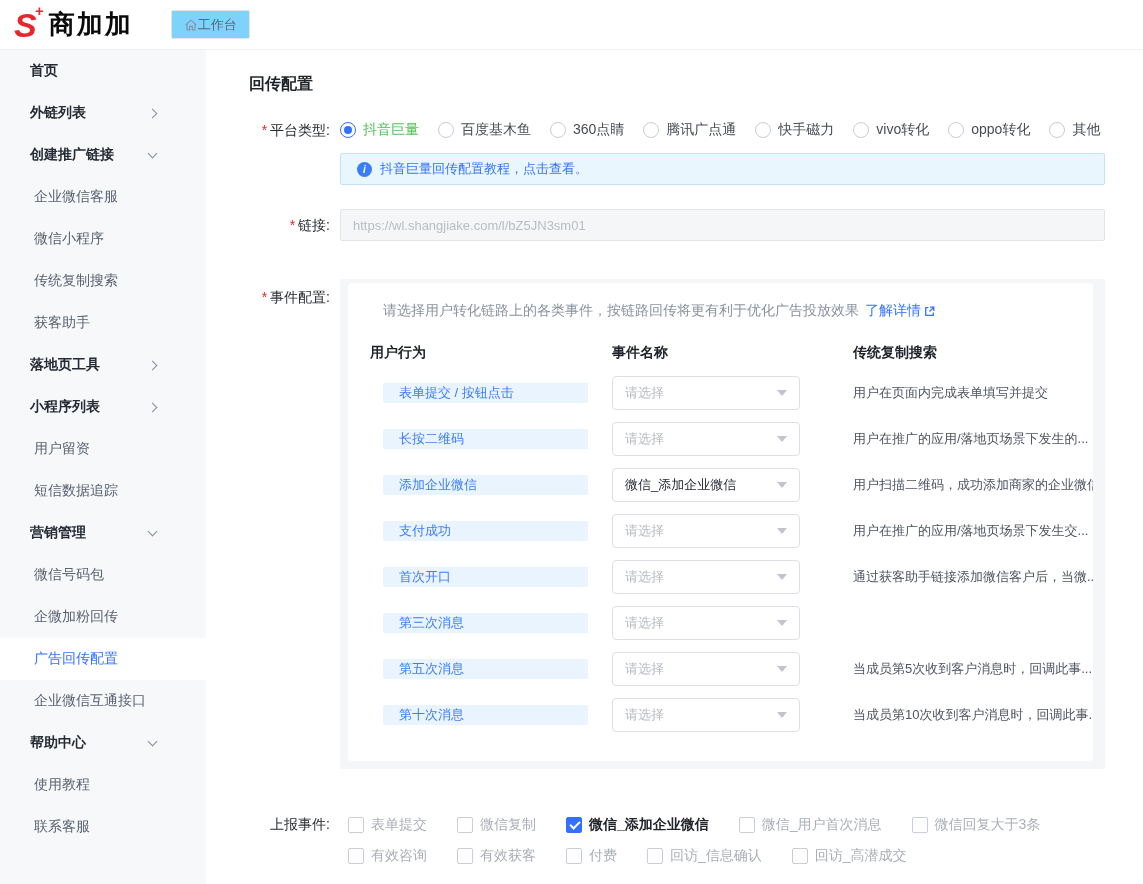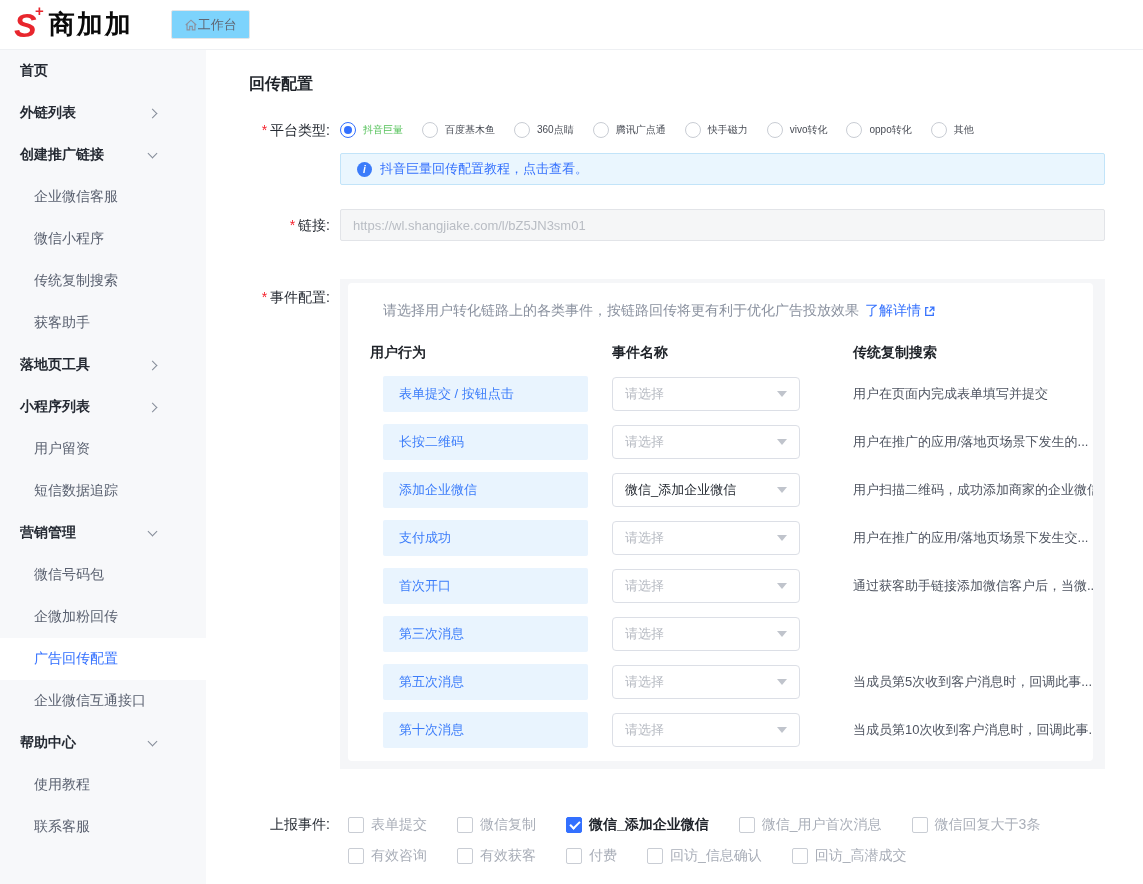--- a/index.html
+++ b/index.html
@@ -14,21 +14,21 @@
   .logo-s-wrap { position:relative; margin-right:4px; }
   .logo-s { font-size:34px; font-weight:800; color:#e8262d; line-height:1; font-style:italic; }
   .logo-plus { position:absolute; top:-6px; right:-7px; color:#e8262d; font-size:15px; font-weight:900; }
   .logo-text { font-size:26px; font-weight:900; color:#0a0a0a; letter-spacing:2px; margin-left:8px; }
   .ws-tab { margin-left:38px; height:29px; background:#7dd3fc; border:1px solid #e3e5e8; border-radius:2px;
     display:flex; align-items:center; gap:0; padding:0 12px; font-size:13px; color:#5f6673; cursor:pointer; }
 
   
   .sidebar { position:absolute; left:0; top:50px; width:206px; height:834px; background:#f7f8fa; overflow:hidden; }
   .s-item { height:42px; display:flex; align-items:center; position:relative; font-size:14px; cursor:pointer; }
-  .s-item.parent { padding-left:20px; font-weight:700; color:#252a33; }
+  .s-item.parent { padding-left:30px; font-weight:700; color:#252a33; }
   .s-item.sub { padding-left:34px; color:#5a6170; }
   .s-item.active { background:#fff; color:#3370ff; }
   .chev { position:absolute; right:50px; width:7px; height:7px;
     border-right:1.5px solid #858c99; border-bottom:1.5px solid #858c99; }
   .chev.right { transform:rotate(-45deg); }
   .chev.down  { transform:rotate(45deg); margin-top:-3px; }
 
   
   .main { position:absolute; left:206px; top:50px; width:937px; height:834px; background:#fff; overflow:hidden; }
   .page-title { margin:24px 0 0 43px; font-size:16px; font-weight:700; color:#1f2329; }
@@ -39,21 +39,21 @@
   .req { color:#f5222d; margin-right:3px; }
   .fbody { margin-left:10px; width:765px; }
 
   
   .row-platform { margin-top:25px; }
   .radios { display:flex; align-items:center; gap:19px; }
   .radio { display:flex; align-items:center; gap:7px; cursor:pointer; }
   .rdot { width:16px; height:16px; border:1px solid #c9cdd4; border-radius:50%; background:#fff; flex:none; position:relative; }
   .rdot.sel { border-color:#3370ff; }
   .rdot.sel::after { content:''; position:absolute; inset:3px; border-radius:50%; background:#3370ff; }
-  .rlabel { font-size:10px; color:#474b54; }
+  .rlabel { font-size:14px; color:#474b54; }
   .rlabel.green { color:#55c25a; }
 
   
   .row-banner { margin-top:13px; }
   .banner { height:32px; background:#eaf6fe; border:1px solid #c2e4f9; border-radius:2px;
     display:flex; align-items:center; gap:8px; padding:0 16px; cursor:pointer; }
   .info-ic { width:15px; height:15px; border-radius:50%; background:#3b7cfa; color:#fff; font-size:10px;
     font-weight:700; display:flex; align-items:center; justify-content:center; flex:none; font-style:italic; }
   .banner-text { font-size:13px; color:#3672fd; }
 
@@ -66,21 +66,21 @@
   .row-events { margin-top:38px; }
   .ev-label { padding-top:8px; }
   .gray-wrap { width:765px; height:490px; background:#f5f6f8; padding:4px 12px 8px 8px; }
   .card { width:745px; height:478px; background:#fff; border-radius:4px; padding-top:19px; }
   .intro { padding-left:35px; font-size:14px; color:#8a919f; display:flex; align-items:center; gap:6px; }
   .detail-link { font-size:14px; color:#3672fd; display:flex; align-items:center; gap:2px; cursor:pointer; text-decoration:none; }
   .hdr { display:flex; padding-left:22px; margin-top:24px; font-size:14px; font-weight:700; color:#1f2329; }
   .hcol1 { width:242px; } .hcol2 { width:241px; } .hcol3 { flex:1; }
   .ev-rows { margin-top:14px; padding-left:35px; }
   .ev-row { display:flex; align-items:center; margin-bottom:12px; }
-  .btag { width:205px; height:36px; background:#e9f4fe; color:#3b7cfa; font-size:13px;
+  .btag { width:205px; height:20px; background:#e9f4fe; color:#3b7cfa; font-size:13px;
     display:flex; align-items:center; padding-left:16px; border-radius:2px; cursor:pointer; flex:none; }
   .sel-box { margin-left:24px; width:188px; height:34px; border:1px solid #dcdfe6; border-radius:4px; background:#fff;
     display:flex; align-items:center; justify-content:space-between; padding:0 12px; cursor:pointer; flex:none; }
   .sel-text { font-size:13px; color:#262b33; }
   .sel-text.ph { color:#b6bac2; }
   .tri { width:0; height:0; border-left:5px solid transparent; border-right:5px solid transparent;
     border-top:6px solid #c0c4cc; flex:none; }
   .ev-desc { margin-left:53px; width:240px; font-size:13px; color:#4e5460; white-space:nowrap; overflow:hidden; }
 
   

